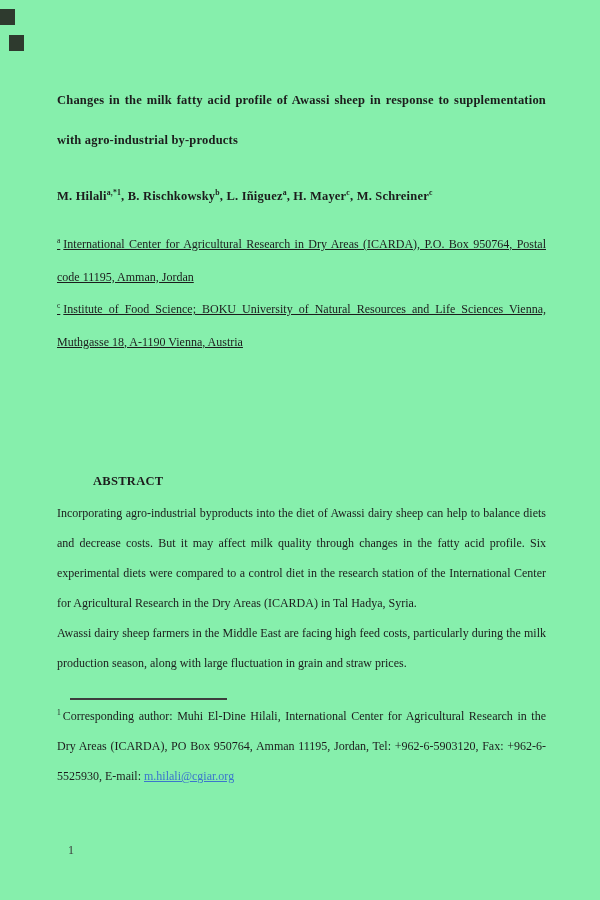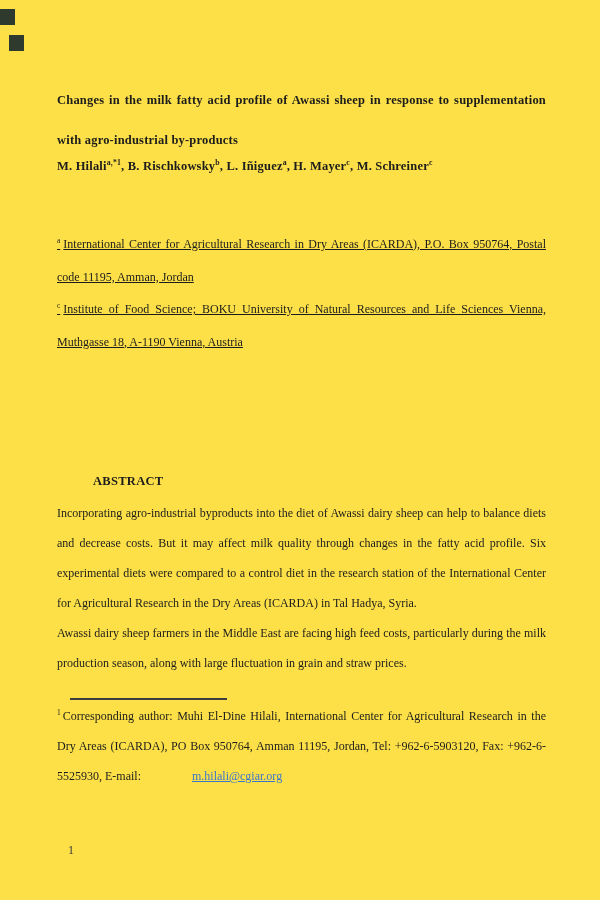--- a/index.html
+++ b/index.html
@@ -6,41 +6,41 @@
   html, body {
     width: 600px; height: 900px;
     background: #ffffff;
     font-family: "Liberation Serif", "DejaVu Serif", serif;
     color: #1c1c1c;
     overflow: hidden;
   }
   .page {
     position: relative;
     width: 600px; height: 900px;
-    background: #fde047;
+    background: #86efac;
   }
   .corner-mark {
     position: absolute;
     background: #2e3a2e;
   }
   .corner-mark.m1 { left: 0px; top: 9px; width: 15px; height: 16px; }
   .corner-mark.m2 { left: 9px; top: 35px; width: 15px; height: 16px; }
 
   .block { position: absolute; left: 57px; width: 489px; }
 
   .title {
     top: 80px;
     font-size: 12.5px;
     font-weight: bold;
     line-height: 40px;
     text-align: justify;
     letter-spacing: 0.2px;
   }
   .authors {
-    top: 156px;
+    top: 186px;
     font-size: 12.5px;
     font-weight: bold;
     line-height: 20px;
     letter-spacing: 0.2px;
   }
   sup {
     font-size: 0.62em;
     line-height: 0;
     vertical-align: super;
   }
@@ -114,18 +114,18 @@
   <h2 class="block abstract-heading">ABSTRACT</h2>
 
   <div class="block abstract-body">
     <p>Incorporating agro-industrial byproducts into the diet of Awassi dairy sheep can help to balance diets and decrease costs. But it may affect milk quality through changes in the fatty acid profile. Six experimental diets were compared to a control diet in the research station of the International Center for Agricultural Research in the Dry Areas (ICARDA) in Tal Hadya, Syria.</p>
     <p>Awassi dairy sheep farmers in the Middle East are facing high feed costs, particularly during the milk production season, along with large fluctuation in grain and straw prices.</p>
   </div>
 
   <div class="footnote-rule"></div>
 
   <div class="block footnote">
-    <sup>1</sup><span>Corresponding author: Muhi El-Dine Hilali, International Center for Agricultural Research in the Dry Areas (ICARDA), PO Box 950764, Amman 11195, Jordan, Tel: +962-6-5903120, Fax: +962-6-5525930, E-mail: </span><a class="email-link" style="color: rgb(59, 118, 204); margin-left: 48px;">m.hilali@cgiar.org</a>
+    <sup>1</sup><span>Corresponding author: Muhi El-Dine Hilali, International Center for Agricultural Research in the Dry Areas (ICARDA), PO Box 950764, Amman 11195, Jordan, Tel: +962-6-5903120, Fax: +962-6-5525930, E-mail: </span><a class="email-link" style="color: rgb(59, 118, 204);">m.hilali@cgiar.org</a>
   </div>
 
   <div class="page-number">1</div>
 
 </div>
 
 </body></html>

